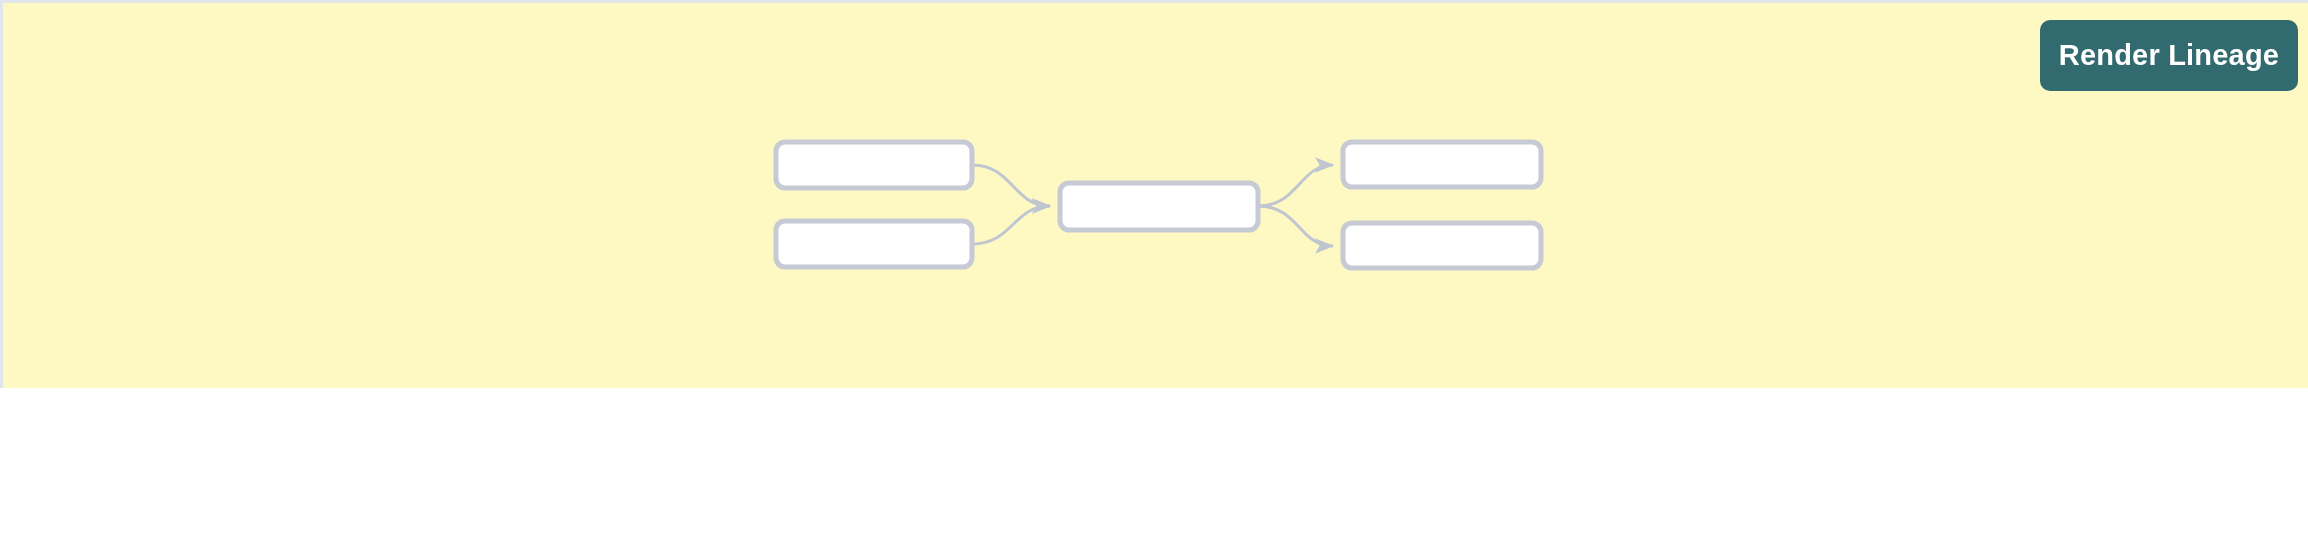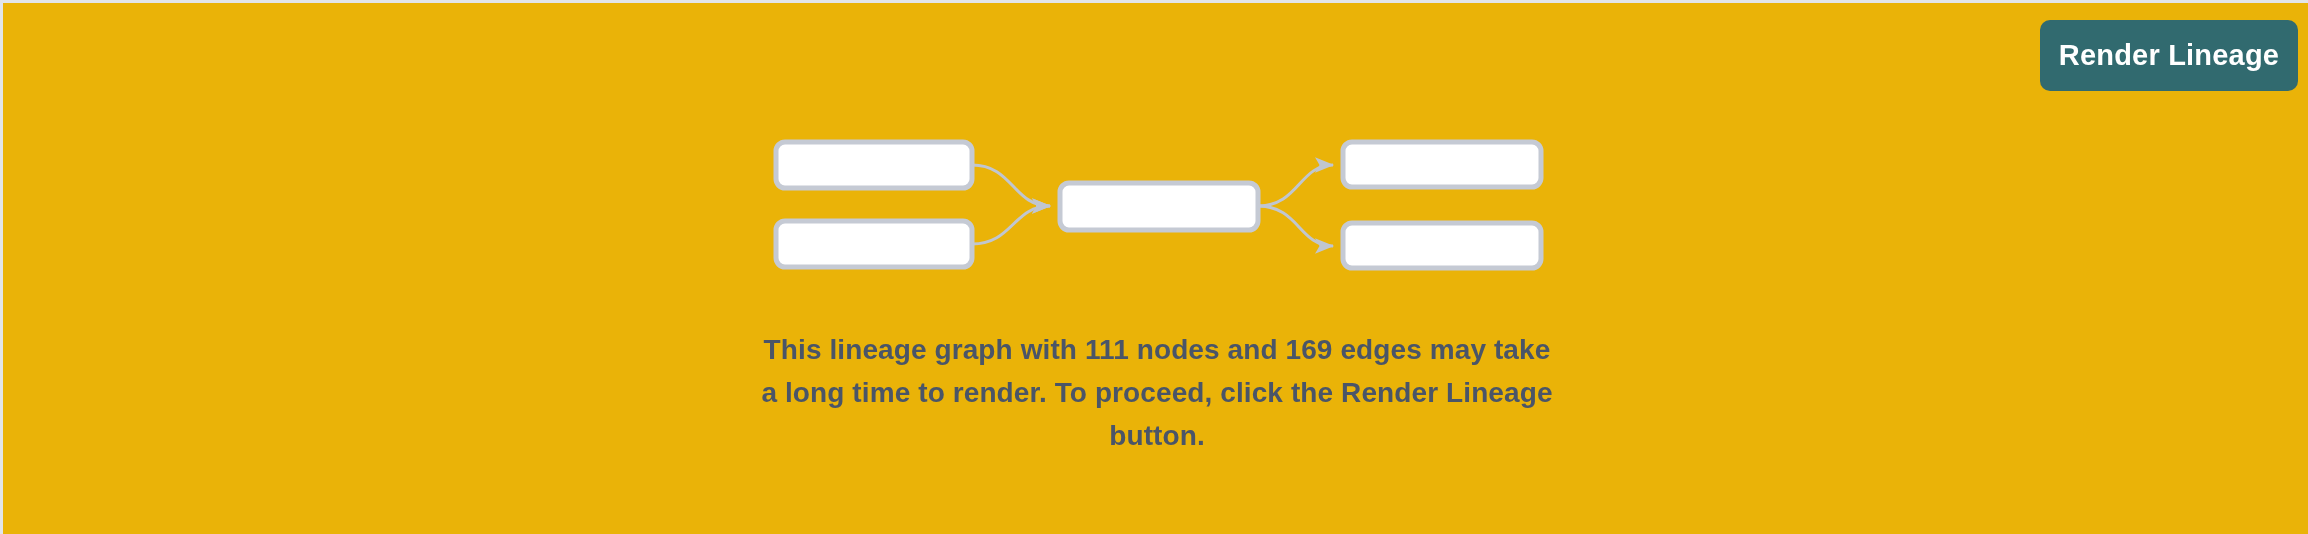--- a/index.html
+++ b/index.html
@@ -10,22 +10,22 @@
   body {
     width: 2308px;
     height: 534px;
     font-family: "Liberation Sans", sans-serif;
     overflow: hidden;
   }
 
   #app {
     position: relative;
     width: 2308px;
-    height: 534px;
-    background: #eab308;
+    height: 388px;
+    background: #fef9c3;
     box-sizing: border-box;
     border-top: 3px solid #e2e5ea;
     border-left: 3px solid #e2e5ea;
   }
 
   
   .render-button {
     position: absolute;
     left: 2037px;
     top: 17px;
@@ -99,19 +99,14 @@
       <path d="M1255,203 C1296,203 1296,243 1330,243" fill="none" stroke="#c0c6d0" stroke-width="3" marker-end="url(#arrowhead)"></path>
 
       <rect x="773" y="139" width="196" height="46" rx="9" ry="9" fill="#ffffff" stroke="#c5cad4" stroke-width="5"></rect>
       <rect x="773" y="218" width="196" height="46" rx="9" ry="9" fill="#ffffff" stroke="#c5cad4" stroke-width="5"></rect>
       <rect x="1057" y="180" width="198" height="47" rx="9" ry="9" fill="#ffffff" stroke="#c5cad4" stroke-width="5"></rect>
       <rect x="1340" y="139" width="198" height="45" rx="9" ry="9" fill="#ffffff" stroke="#c5cad4" stroke-width="5"></rect>
       <rect x="1340" y="220" width="198" height="45" rx="9" ry="9" fill="#ffffff" stroke="#c5cad4" stroke-width="5"></rect>
     </svg>
   </div>
 
-  <div class="message">
-    <span class="message-line">This lineage graph with 111 nodes and 169 edges may take</span>
-    <span class="message-line">a long time to render. To proceed, click the Render Lineage</span>
-    <span class="message-line">button.</span>
-  </div>
 
 </div>
 
 </body></html>

